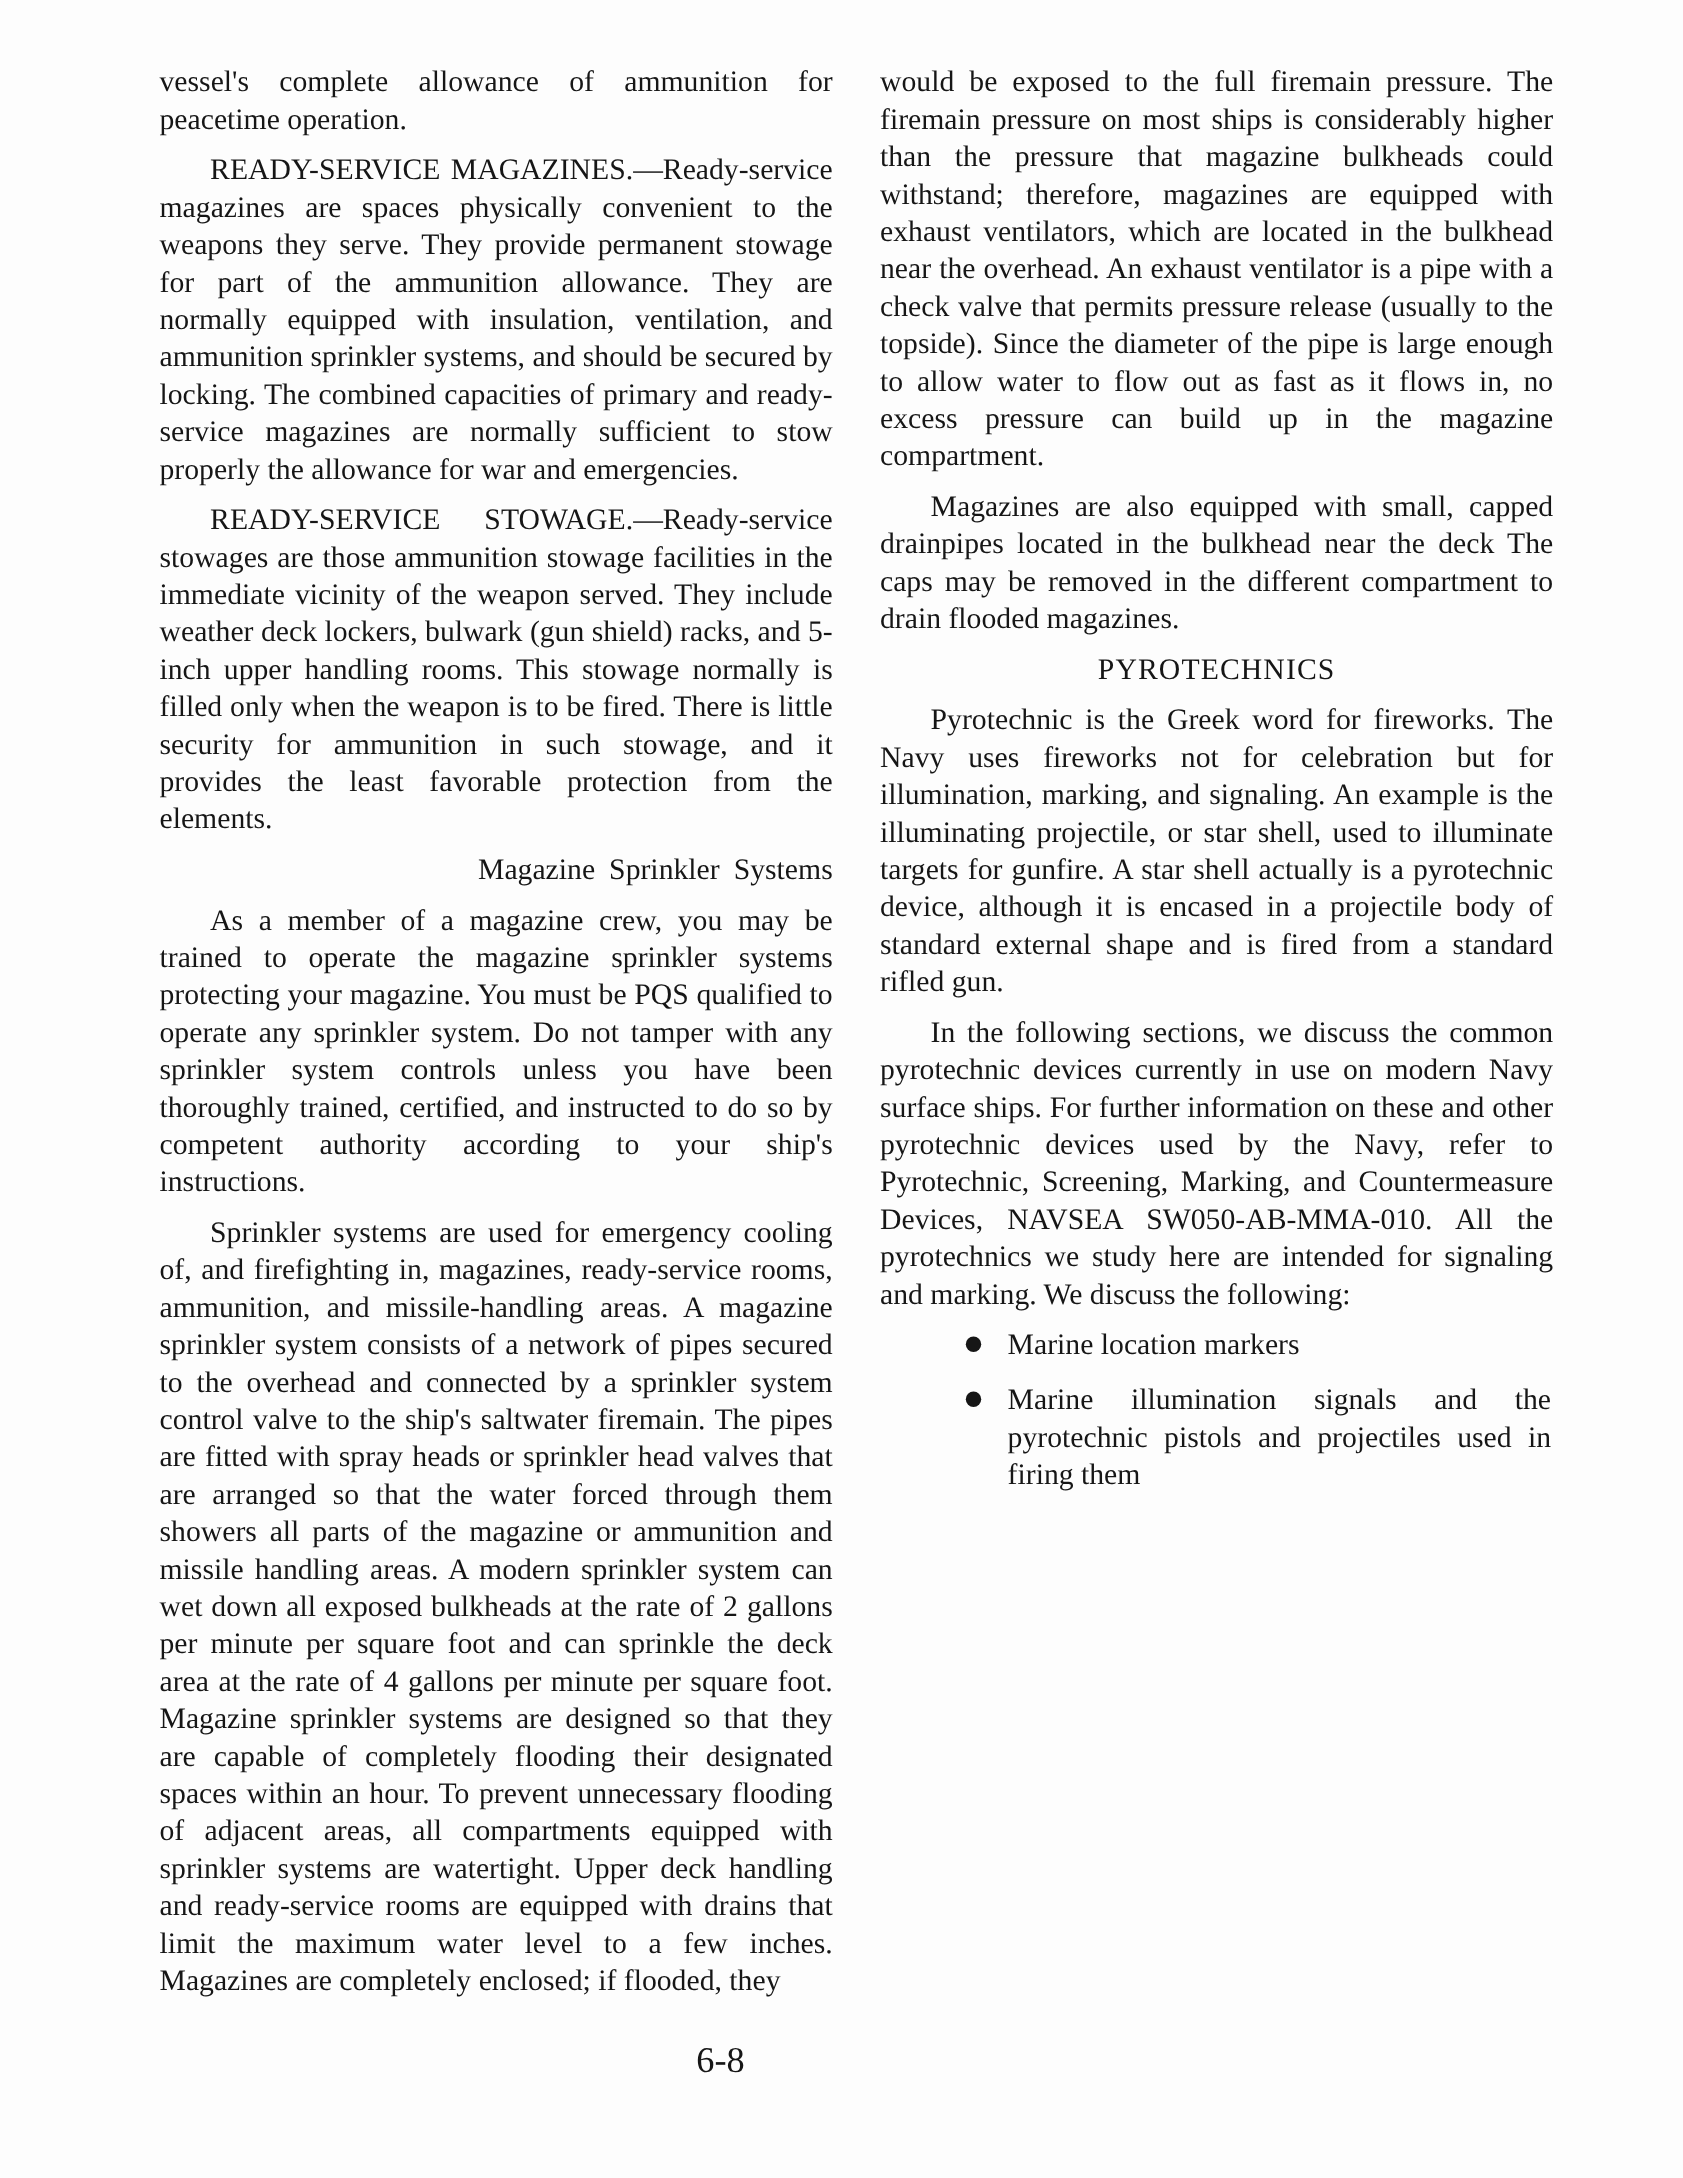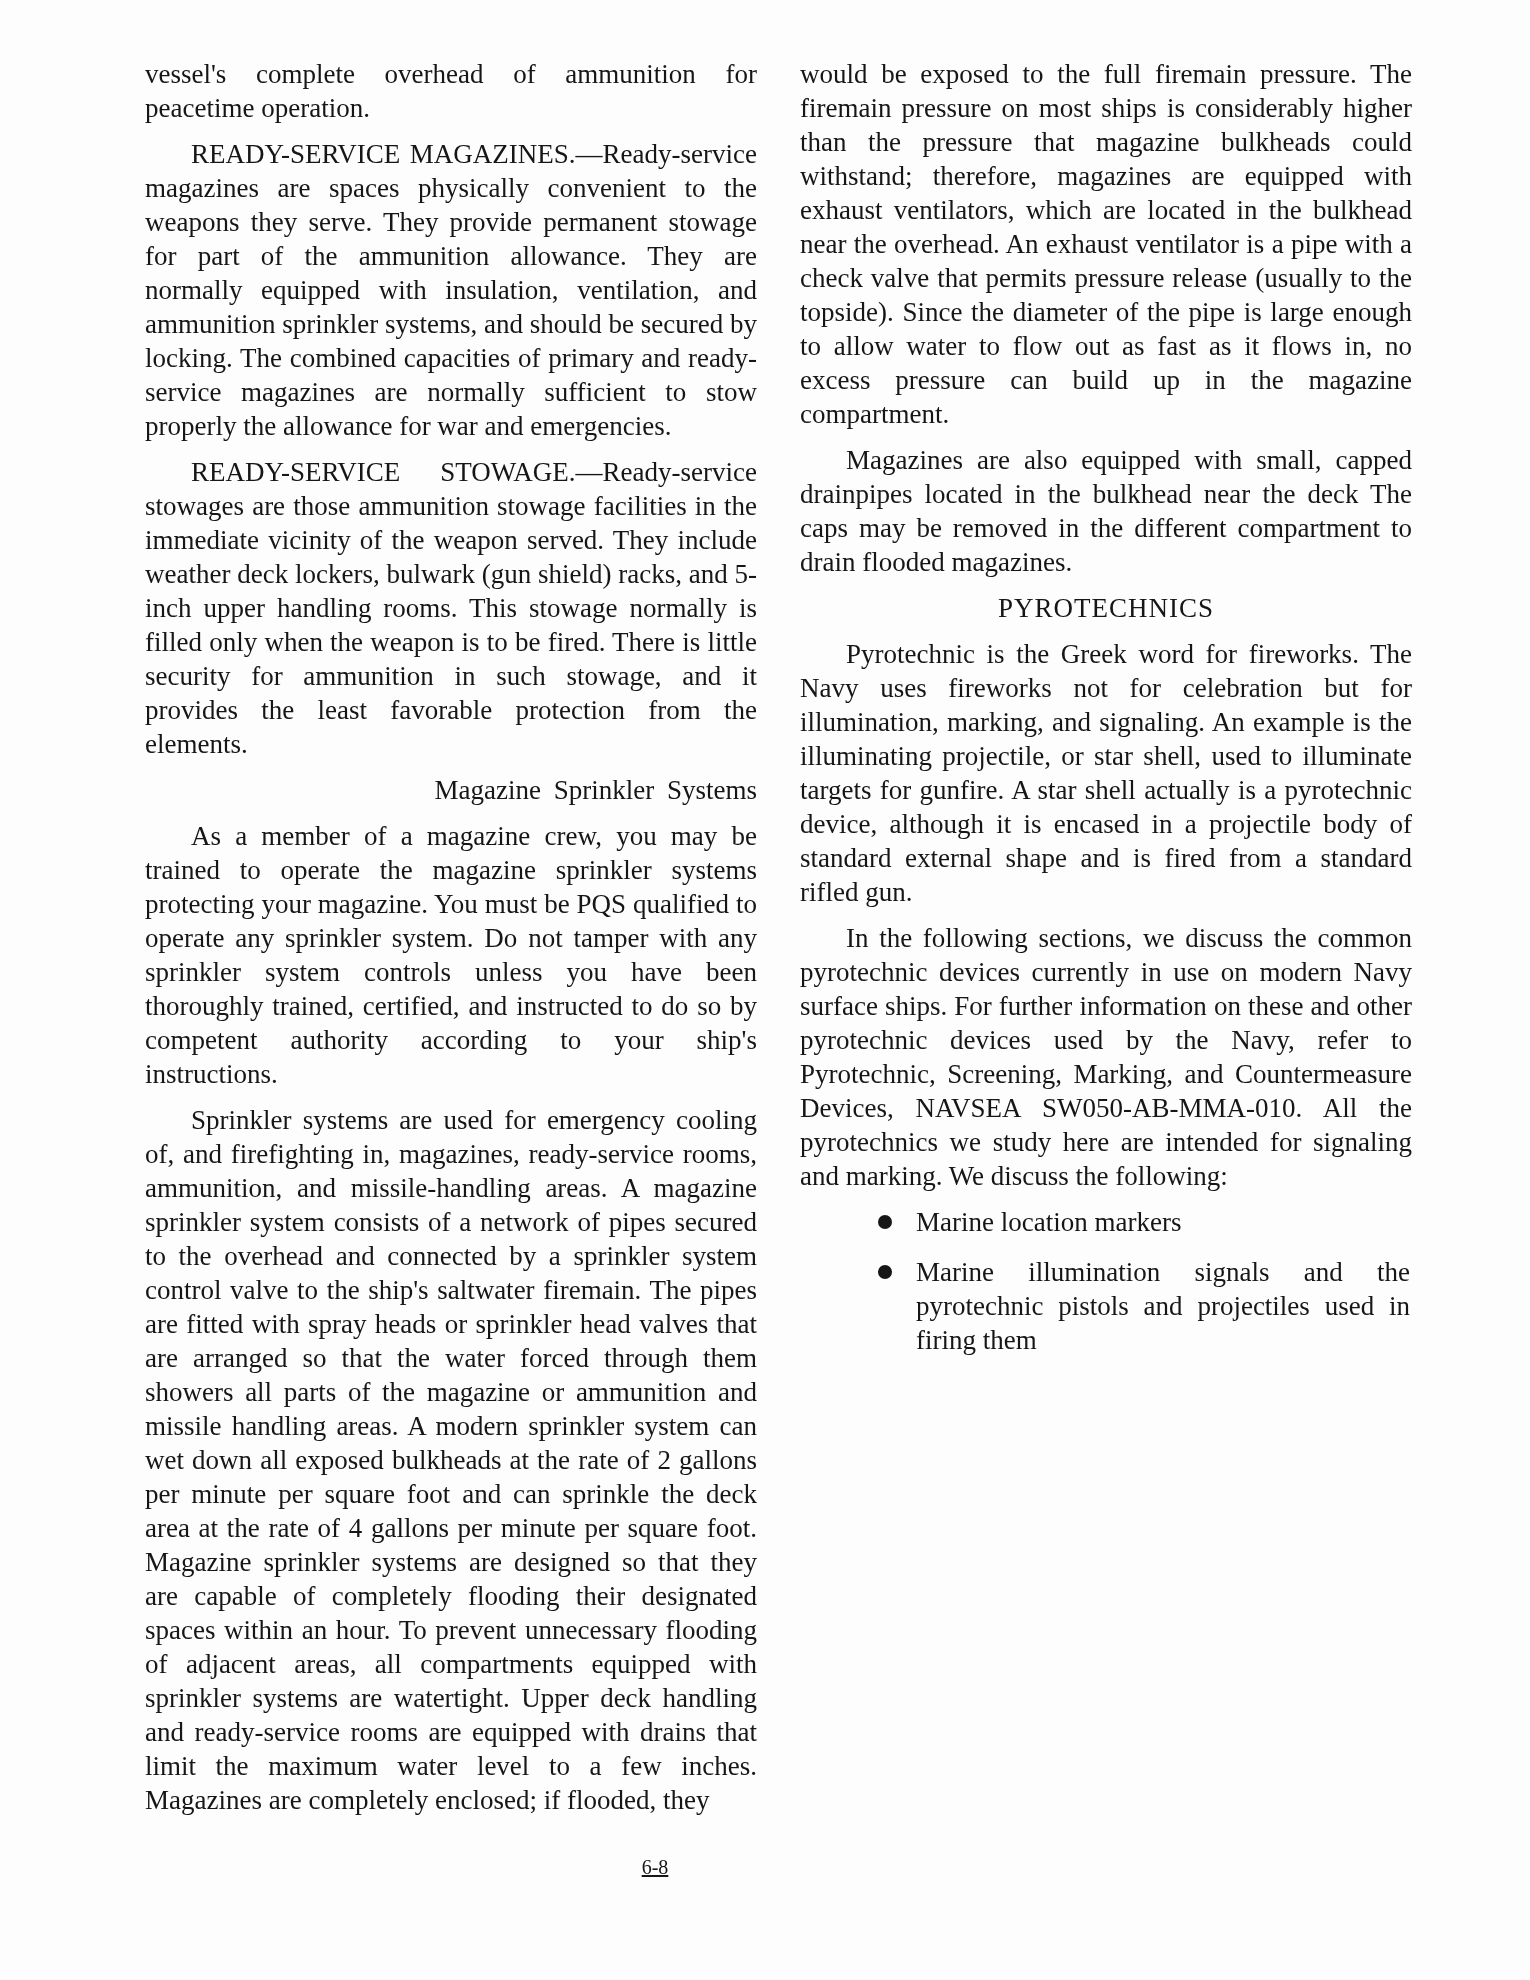--- a/index.html
+++ b/index.html
@@ -62,31 +62,30 @@
     background: #161616;
   }
   .bullet-text { width: 494px; text-align: justify; }
 
   .footer {
     position: absolute;
     top: 1856px;
     left: 0;
     width: 1310px;
     text-align: center;
-    font-size: 20px;
-    text-decoration: underline;
+    font-size: 33px;
   }
 </style>
 </head>
 <body>
 
 <div class="page">
 
   <div class="col col-left">
-    <p>vessel's complete overhead of ammunition for peacetime operation.</p>
+    <p>vessel's complete allowance of ammunition for peacetime operation.</p>
     <p class="indent">READY-SERVICE MAGAZINES.—Ready-service magazines are spaces physically convenient to the weapons they serve. They provide permanent stowage for part of the ammunition allowance. They are normally equipped with insulation, ventilation, and ammunition sprinkler systems, and should be secured by locking. The combined capacities of primary and ready-service magazines are normally sufficient to stow properly the allowance for war and emergencies.</p>
     <p class="indent">READY-SERVICE STOWAGE.—Ready-service stowages are those ammunition stowage facilities in the immediate vicinity of the weapon served. They include weather deck lockers, bulwark (gun shield) racks, and 5-inch upper handling rooms. This stowage normally is filled only when the weapon is to be fired. There is little security for ammunition in such stowage, and it provides the least favorable protection from the elements.</p>
     <p class="subheading">Magazine Sprinkler Systems</p>
     <p class="indent">As a member of a magazine crew, you may be trained to operate the magazine sprinkler systems protecting your magazine. You must be PQS qualified to operate any sprinkler system. Do not tamper with any sprinkler system controls unless you have been thoroughly trained, certified, and instructed to do so by competent authority according to your ship's instructions.</p>
     <p class="indent">Sprinkler systems are used for emergency cooling of, and firefighting in, magazines, ready-service rooms, ammunition, and missile-handling areas. A magazine sprinkler system consists of a network of pipes secured to the overhead and connected by a sprinkler system control valve to the ship's saltwater firemain. The pipes are fitted with spray heads or sprinkler head valves that are arranged so that the water forced through them showers all parts of the magazine or ammunition and missile handling areas. A modern sprinkler system can wet down all exposed bulkheads at the rate of 2 gallons per minute per square foot and can sprinkle the deck area at the rate of 4 gallons per minute per square foot. Magazine sprinkler systems are designed so that they are capable of completely flooding their designated spaces within an hour. To prevent unnecessary flooding of adjacent areas, all compartments equipped with sprinkler systems are watertight. Upper deck handling and ready-service rooms are equipped with drains that limit the maximum water level to a few inches. Magazines are completely enclosed; if flooded, they</p>
   </div>
 
   <div class="col col-right">
     <p>would be exposed to the full firemain pressure. The firemain pressure on most ships is considerably higher than the pressure that magazine bulkheads could withstand; therefore, magazines are equipped with exhaust ventilators, which are located in the bulkhead near the overhead. An exhaust ventilator is a pipe with a check valve that permits pressure release (usually to the topside). Since the diameter of the pipe is large enough to allow water to flow out as fast as it flows in, no excess pressure can build up in the magazine compartment.</p>
     <p class="indent">Magazines are also equipped with small, capped drainpipes located in the bulkhead near the deck The caps may be removed in the different compartment to drain flooded magazines.</p>

